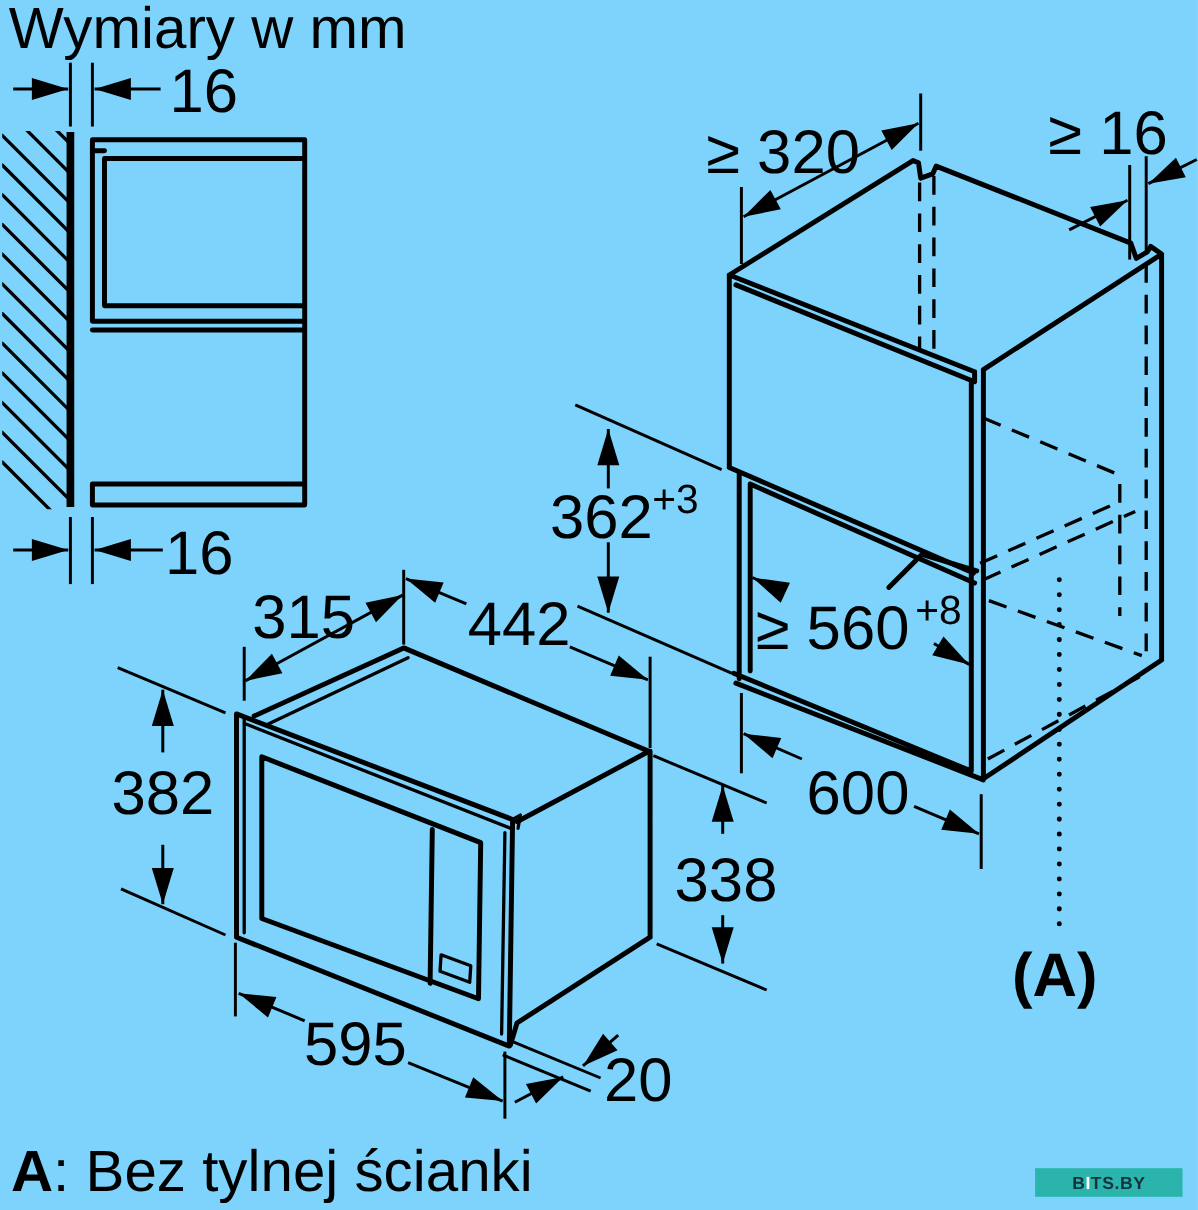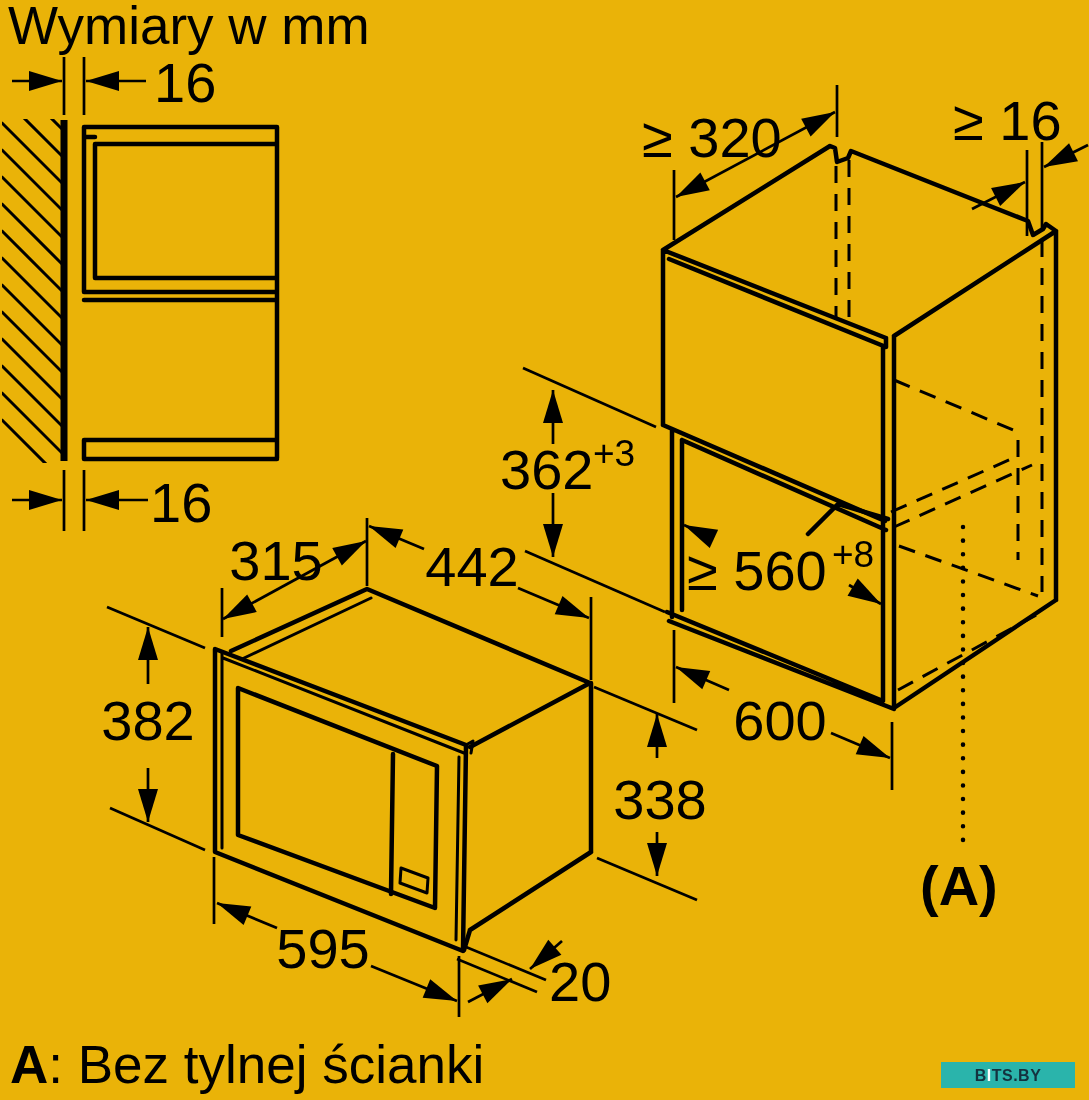--- a/index.html
+++ b/index.html
@@ -1,16 +1,16 @@
 <!DOCTYPE html>
 <html><head>
 <meta charset="utf-8">
 <style>
   html,body{margin:0;padding:0;background:#ffffff;}
-  .stage{position:relative;width:1089px;height:1100px;background:#eab308;overflow:hidden;
+  .stage{position:relative;width:1089px;height:1100px;background:#7dd3fc;overflow:hidden;
          font-family:"Liberation Sans", sans-serif;}
   svg text{font-family:"Liberation Sans", sans-serif;fill:#000;}
   .t-title{font-size:53px;}
   .t-dim{font-size:56px;}
   .t-sup{font-size:37px;}
   .t-note{font-size:53px;}
   .b{font-weight:bold;}
   .ln{stroke:#000;fill:none;stroke-width:4.5px;stroke-linejoin:round;stroke-linecap:round;}
   .ln2{stroke:#000;fill:none;stroke-width:3px;stroke-linejoin:round;stroke-linecap:round;}
   .dim{stroke:#000;fill:none;stroke-width:2.7px;}

